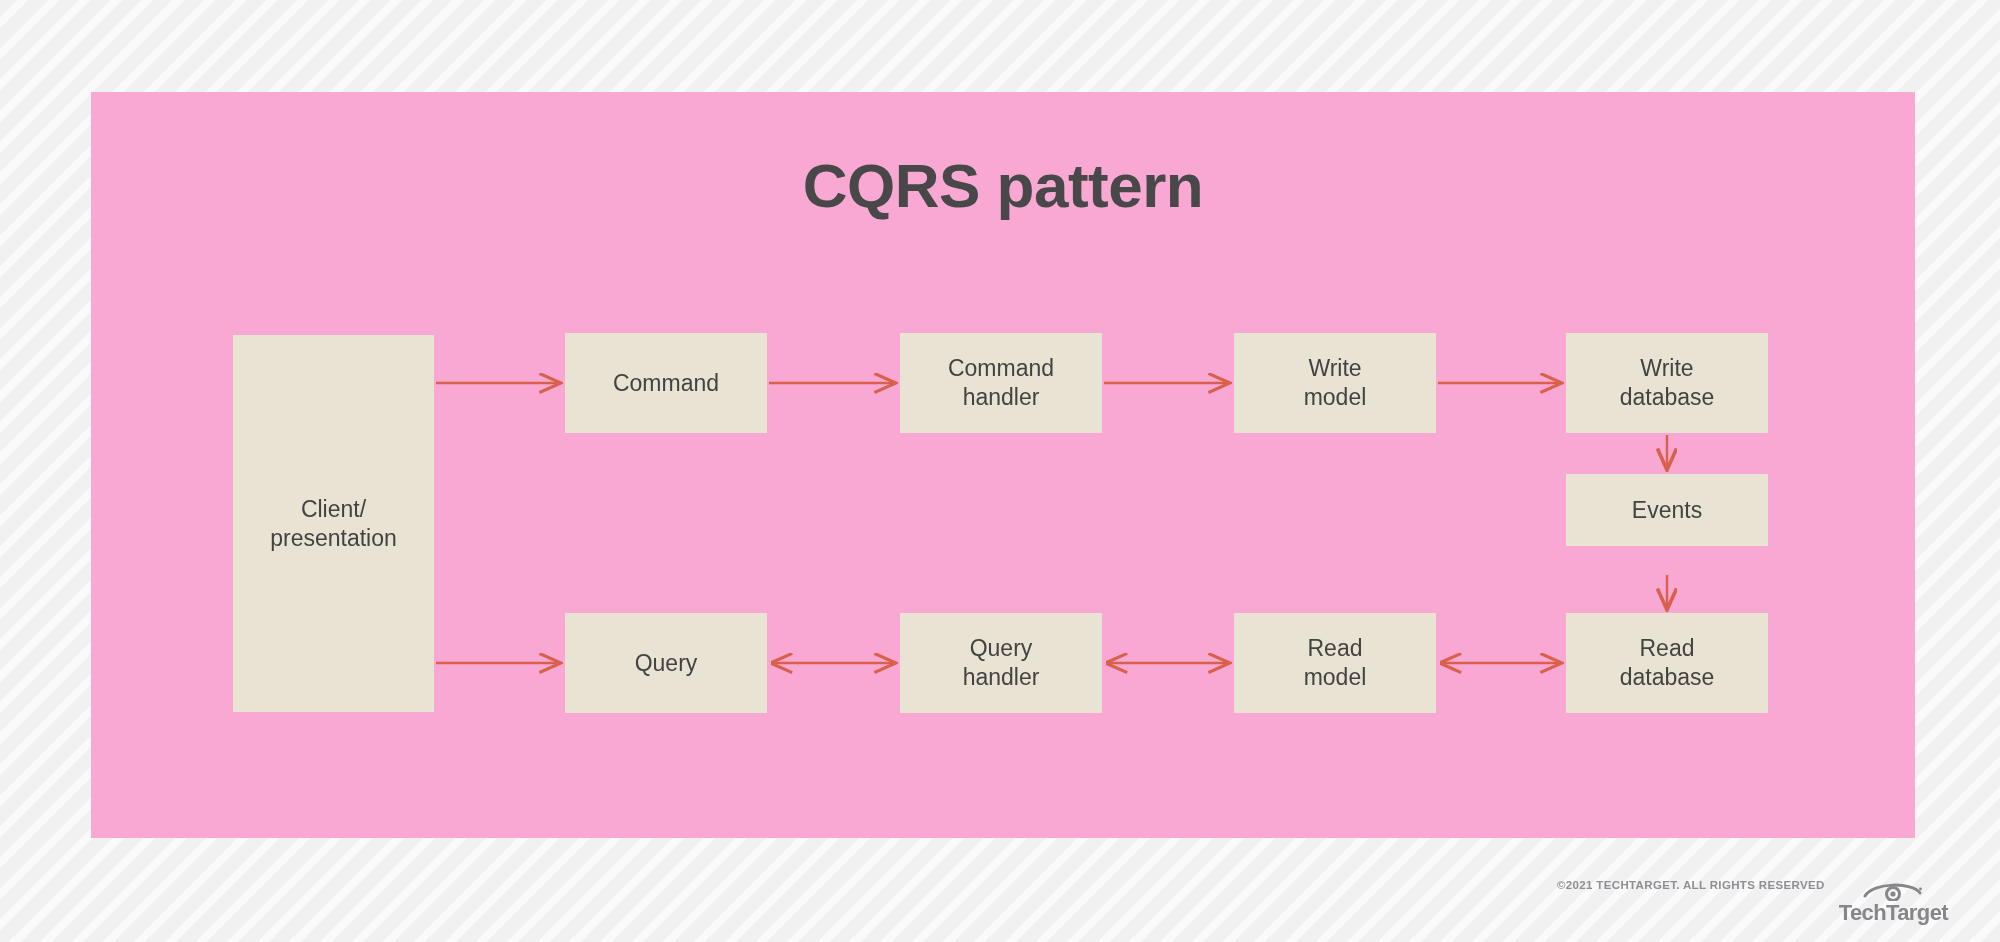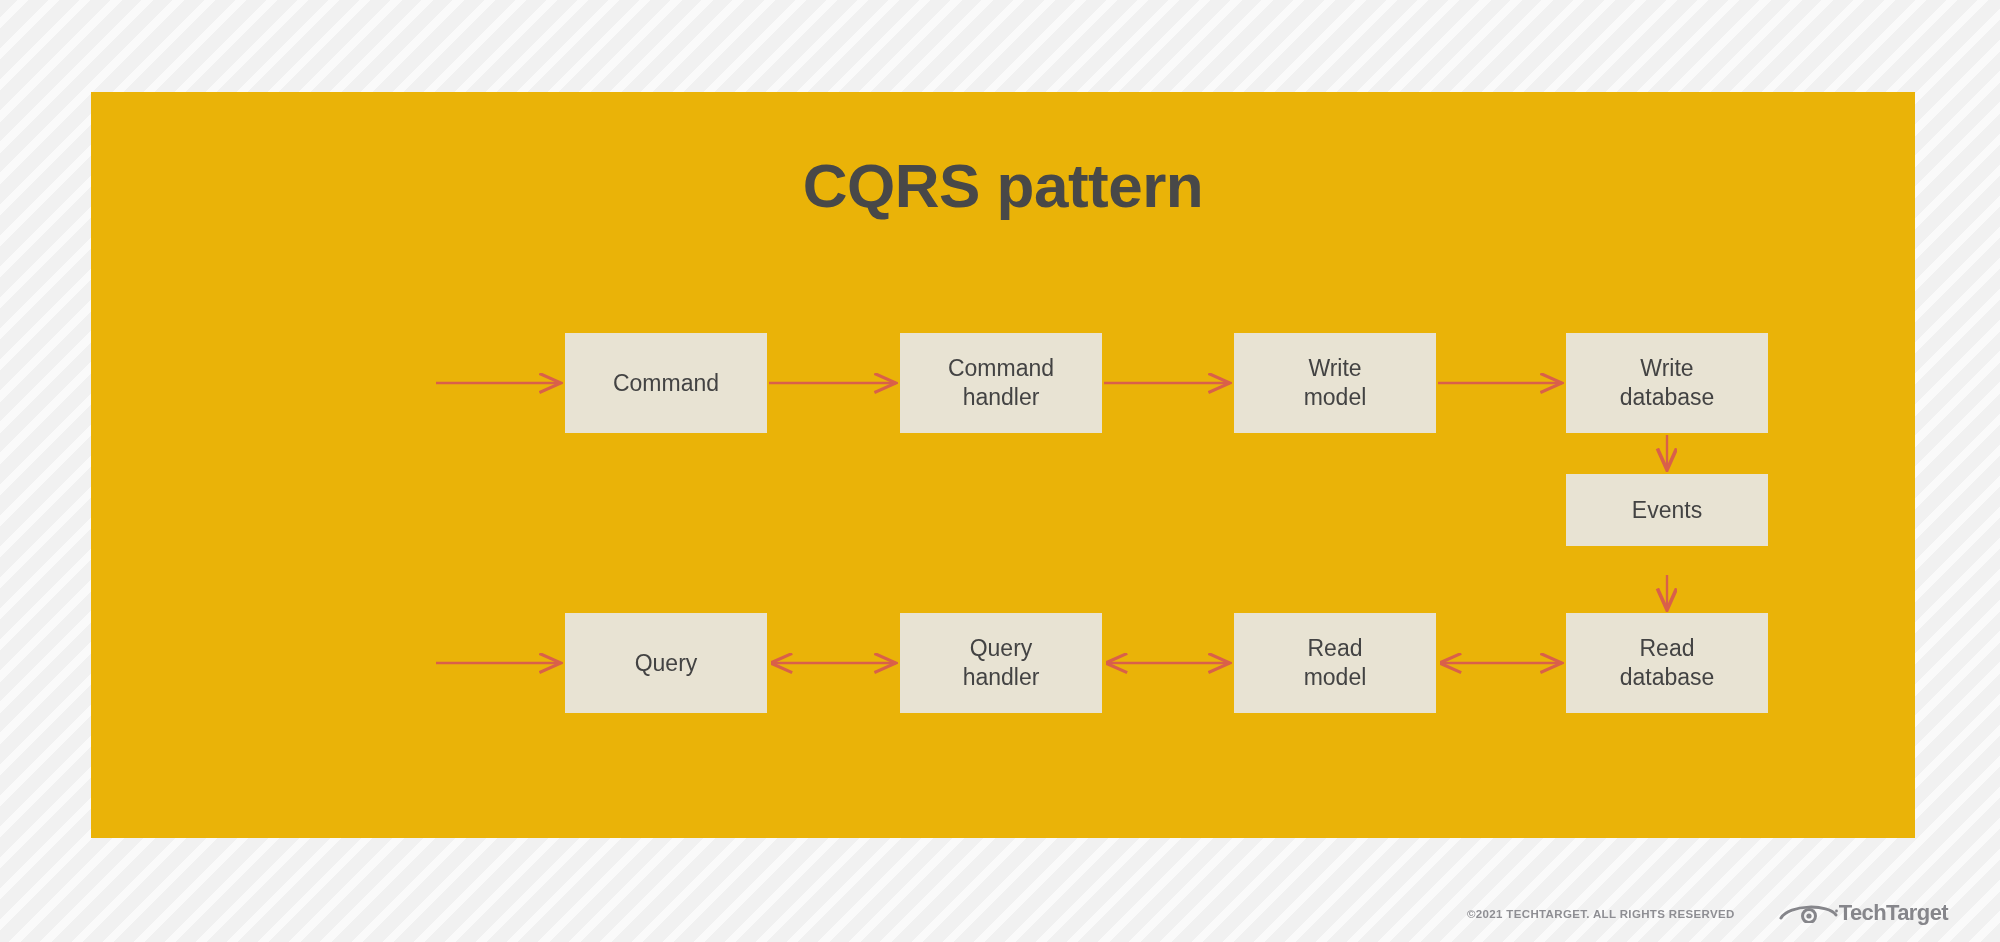--- a/index.html
+++ b/index.html
@@ -23,21 +23,21 @@
     position: relative;
   }
 
   
   #slide-card {
     position: absolute;
     left: 91px;
     top: 92px;
     width: 1824px;
     height: 746px;
-    background: #eab308;
+    background: #f9a8d4;
   }
 
   
   #slide-title {
     position: absolute;
     left: 0;
     top: 58px;
     width: 1824px;
     text-align: center;
     font-size: 62px;
@@ -91,39 +91,38 @@
     height: 746px;
     pointer-events: none;
   }
 
   
   #footer {
     position: absolute;
     right: 52px;
     bottom: 18px;
     display: flex;
-    align-items: flex-end;
+    align-items: flex-start;
     gap: 14px;
   }
 
   #footer-copyright {
     font-size: 11.5px;
     font-weight: bold;
     letter-spacing: 0.35px;
     color: #8e8e93;
     padding-bottom: 4px;
     font-family: "Liberation Sans", sans-serif;
   }
 
   #brand-logo {
     display: flex;
-    flex-direction: row;
+    flex-direction: column;
     align-items: center;
     line-height: 1;
-    margin-left: 30px;
   }
 
   #brand-eye-icon { display: block; margin-bottom: 1px; }
 
   #brand-wordmark {
     font-size: 22px;
     font-weight: bold;
     color: #86868b;
     letter-spacing: -0.6px;
     font-family: "Liberation Sans", sans-serif;
@@ -168,20 +167,22 @@
         <line x1="345" y1="571" x2="470" y2="571" marker-end="url(#ah-end)"></line>
 
         <line x1="682" y1="571" x2="805" y2="571" marker-start="url(#ah-start)" marker-end="url(#ah-end)"></line>
 
         <line x1="1017" y1="571" x2="1139" y2="571" marker-start="url(#ah-start)" marker-end="url(#ah-end)"></line>
 
         <line x1="1351" y1="571" x2="1471" y2="571" marker-start="url(#ah-start)" marker-end="url(#ah-end)"></line>
       </g>
     </svg>
 
+    <div class="node" id="node-client">Client/
+presentation</div>
 
     <div class="node" id="node-command">Command</div>
 
     <div class="node" id="node-command-handler">Command
 handler</div>
 
     <div class="node" id="node-write-model">Write
 model</div>
 
     <div class="node" id="node-write-database">Write

